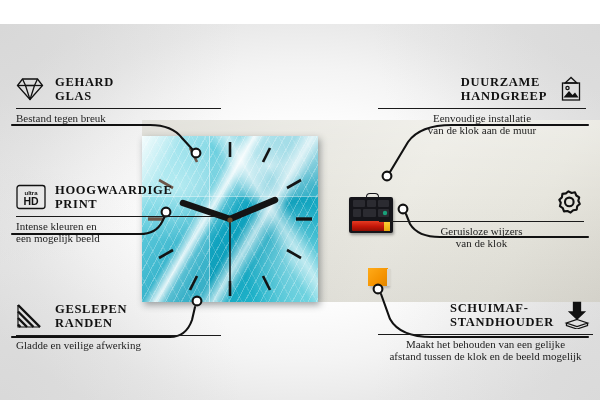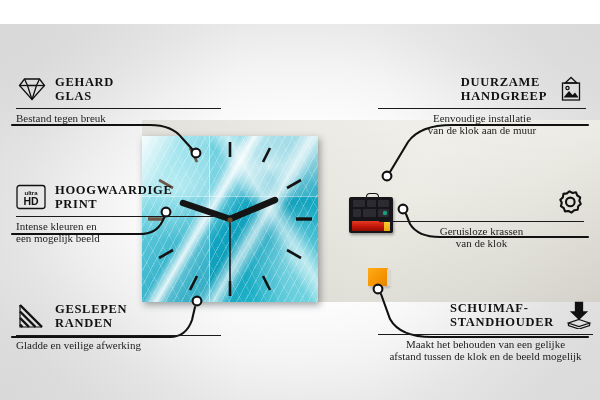--- a/index.html
+++ b/index.html
@@ -64,21 +64,21 @@
     line-height: 11.6px;
     color: #1d1d1d;
   }
   .feature.right .desc { text-align: center; }
   .feature .icon {
     flex: 0 0 auto;
     width: 30px;
     height: 30px;
     display: flex;
     align-items: center;
-    justify-content: flex-end;
+    justify-content: flex-start;
   }
   .feature .icon svg { display: block; }
 
   
   #f-gehard      { left: 16px;  top: 50px;  }
   #f-print       { left: 16px;  top: 158px; }
   #f-randen      { left: 16px;  top: 277px; }
   #f-handgreep   { left: 379px; top: 50px;  }
   #f-mechanisme  { left: 379px; top: 163px; }
   #f-standhouder { left: 379px; top: 276px; }
@@ -401,21 +401,21 @@
     <div class="head">
       <span class="icon">
         <svg width="29" height="27" viewBox="0 0 29 27" fill="none" stroke="#111" stroke-width="2.1" stroke-linejoin="round">
           <path d="M14.5 2.3 L17.6 4.0 L21.0 3.3 L22.3 6.5 L25.2 8.4 L24.3 11.8 L25.8 14.9 L23.2 17.2 L22.7 20.7 L19.2 21.2 L16.6 23.6 L13.5 22.0 L10.0 22.4 L8.8 19.1 L5.9 17.2 L6.8 13.8 L5.3 10.7 L7.9 8.4 L8.4 4.9 L11.9 4.4 Z"></path>
           <circle cx="15.3" cy="12.9" r="4.3"></circle>
         </svg>
       </span>
     </div>
     <div class="rule"></div>
     <div class="desc">
-      <div>Geruisloze krassen</div>
+      <div>Geruisloze wijzers</div>
       <div>van de klok</div>
     </div>
   </div>
 
   <div class="feature right" id="f-standhouder">
     <div class="head">
       <span class="icon">
         <svg width="28" height="28" viewBox="0 0 28 28" fill="none" stroke="#111" stroke-width="1.3">
           <path d="M10.5 1.5 H17.5 V11 H21.5 L14 18 L6.5 11 H10.5 Z" fill="#111"></path>
           <path d="M14 18.5 L24.5 22 L14 25.5 L3.5 22 Z"></path>

